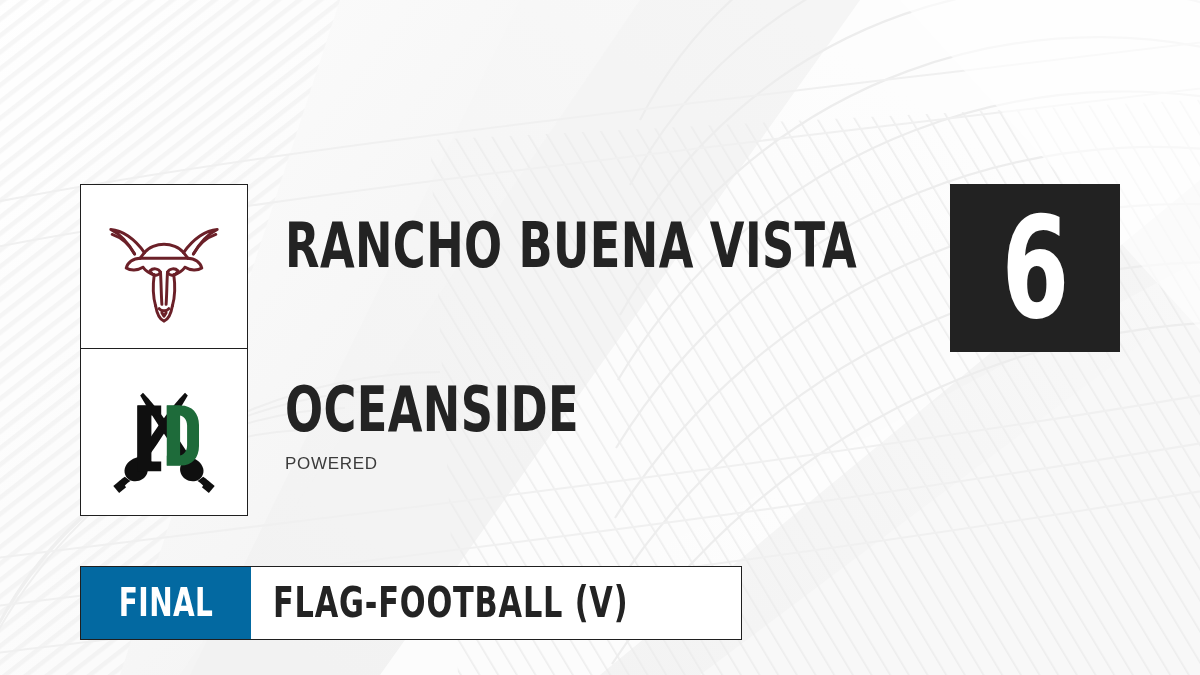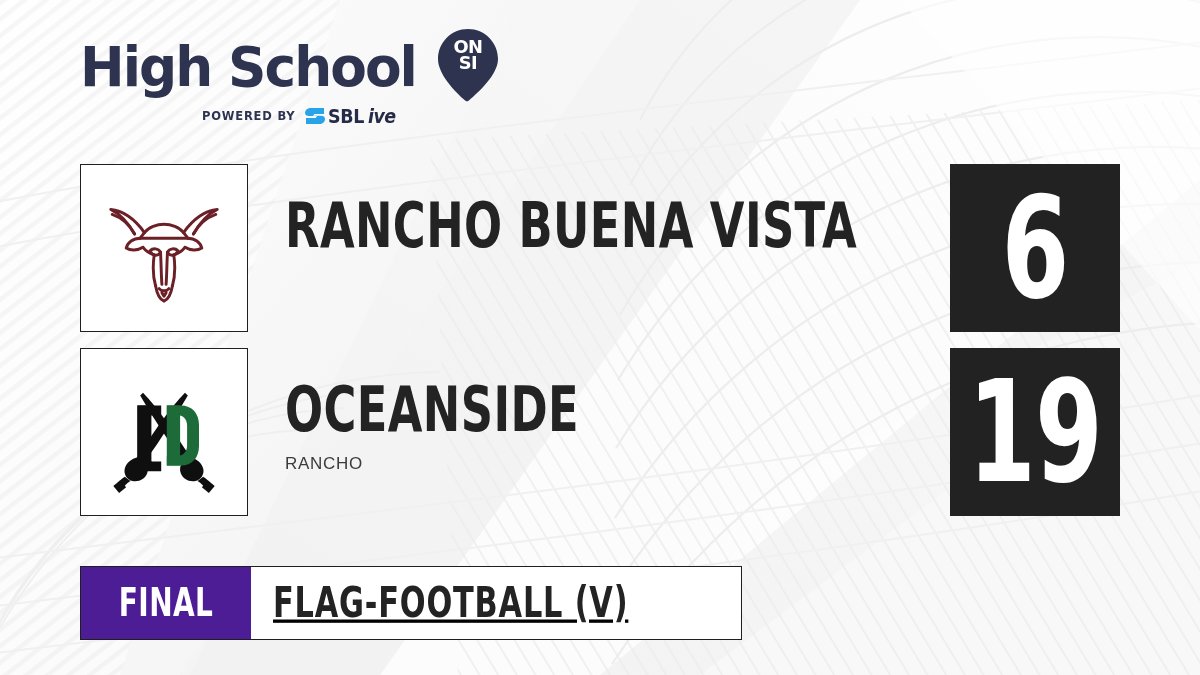--- a/index.html
+++ b/index.html
@@ -59,21 +59,21 @@
   }
   .sblive-ive {
     font-family:"DejaVu Sans", sans-serif;
     font-weight:700; font-style:italic; font-size:19px;
     color:#262b47; letter-spacing:-0.6px;
     transform:scaleX(0.92); transform-origin:left center;
   }
 
   
   .team-row { position:absolute; left:80px; width:1040px; height:168px; }
-  .team-row.r1 { top:164px;padding-left:8px; }
+  .team-row.r1 { top:184px;padding-left:8px; }
   .team-row.r2 { top:348px; }
 
   .logo-box {
     position:absolute; left:0; top:0;
     width:168px; height:168px;
     background:#ffffff;
     border:1.5px solid #1f1f1f;
     display:flex; align-items:center; justify-content:center;
     overflow:hidden;
   }
@@ -119,36 +119,35 @@
 
   
   .status-bar {
     position:absolute; left:80px; top:566px;
     height:74px;
     display:flex; align-items:stretch;
     border:1.5px solid #1f1f1f;
     background:#ffffff;
   }
   .status-final {
-    background:#4c1d95;
+    background:#0369a1;
     display:flex; align-items:center; justify-content:center;
     padding:0 26px;
     min-width:148px;
   }
   .status-final-text {
     font-family:"DejaVu Sans", sans-serif;
     font-weight:700; font-size:35px; line-height:35px;
     color:#ffffff; letter-spacing:0.5px;
     transform:scaleX(0.80) scaleY(1.10); transform-origin:center center;
   }
   .status-sport {
     display:flex; align-items:center;
     padding:0 24px 0 22px;
     background:#ffffff;
-    text-decoration:underline;
   }
   .status-sport-text {
     font-family:"DejaVu Sans", sans-serif;
     font-weight:700; font-size:38px; line-height:38px;
     color:#232323; letter-spacing:1px;
     white-space:nowrap;
     transform:scaleX(0.80) scaleY(1.10); transform-origin:left center;
   }
 </style>
 </head>
@@ -217,46 +216,20 @@
         <path d="M-20 655 C 300 615, 760 566, 1220 488"></path>
       </g>
 
       <polygon points="1200,0 1200,330 900,0" fill="#ffffff" opacity="0.6"></polygon>
     </g>
   </svg>
 </div>
 
 <div class="stage">
 
-  <div class="brand">
-    <div class="brand-row">
-      <div class="brand-word">High School</div>
-
-      <div class="pin">
-        <svg width="62" height="74" viewBox="0 0 62 74" xmlns="http://www.w3.org/2000/svg">
-          <path d="M31 1 C14.4 1 1 14.4 1 31 c0 15.6 17.2 32.7 27.1 41.6 a3 3 0 0 0 3.8 0 C41.8 63.7 61 46.6 61 31 61 14.4 47.6 1 31 1 Z" fill="#2e3350"></path>
-        </svg>
-        <div class="pin-text">
-          <span>ON</span>
-          <span>SI</span>
-        </div>
-      </div>
-    </div>
-
-    <div class="powered">
-      <span class="powered-label">POWERED BY</span>
-      <span class="sblive">
-        <svg class="sblive-mark" width="22" height="20" viewBox="0 0 22 20" xmlns="http://www.w3.org/2000/svg">
-          <path d="M20 2 L7 2 C3 2 1 4.6 1 7 c0 2 1.6 3 4 3 l8 0 -1.3 2 L2 12 2 18 l13.5 0 c4 0 5.5-2.8 5.5-5 0-2.2-1.7-3.3-4.2-3.3 L9 9.7 10.3 8 20 8 Z" fill="#29a3e8"></path>
-        </svg>
-        <span class="sblive-sbl">SBL</span>
-        <span class="sblive-ive">ive</span>
-      </span>
-    </div>
-  </div>
 
   <div class="team-row r1">
 
     <div class="logo-box">
       <svg width="140" height="140" viewBox="0 0 200 200" xmlns="http://www.w3.org/2000/svg">
         <g fill="none" stroke="#6b2028" stroke-width="4.2" stroke-linecap="round" stroke-linejoin="round">
 
           <path d="M72 78 C58 58, 40 46, 24 45 C34 50, 48 62, 58 80"></path>
           <path d="M58 80 C50 66, 38 56, 26 52"></path>
 
@@ -321,26 +294,23 @@
         <path d="M62 62 h34 v14 h-12 c-7 0 -11 5 -11 12 v42 c0 7 4 12 11 12 h12 v14 H62 Z" fill="#0f0f0f"></path>
         <path d="M62 62 h20 v86 H62 Z" fill="#0f0f0f"></path>
 
         <path d="M104 62 h20 c16 0 26 11 26 28 v30 c0 17 -10 28 -26 28 h-20 v-14 h16 c8 0 13-6 13-15 v-28 c0-9 -5-15 -13-15 h-16 Z" fill="#1e6b3a"></path>
         <rect x="104" y="62" width="19" height="86" fill="#1e6b3a"></rect>
       </svg>
     </div>
 
     <div class="team-text">
       <div class="team-name">OCEANSIDE</div>
-      <div class="team-mascot">RANCHO</div>
-    </div>
-
-    <div class="score-box">
-      <span class="score-value">19</span>
-    </div>
+      <div class="team-mascot">POWERED</div>
+    </div>
+
   </div>
 
   <div class="status-bar">
     <div class="status-final">
       <span class="status-final-text">FINAL</span>
     </div>
     <div class="status-sport">
       <span class="status-sport-text">FLAG-FOOTBALL (V)</span>
     </div>
   </div>

